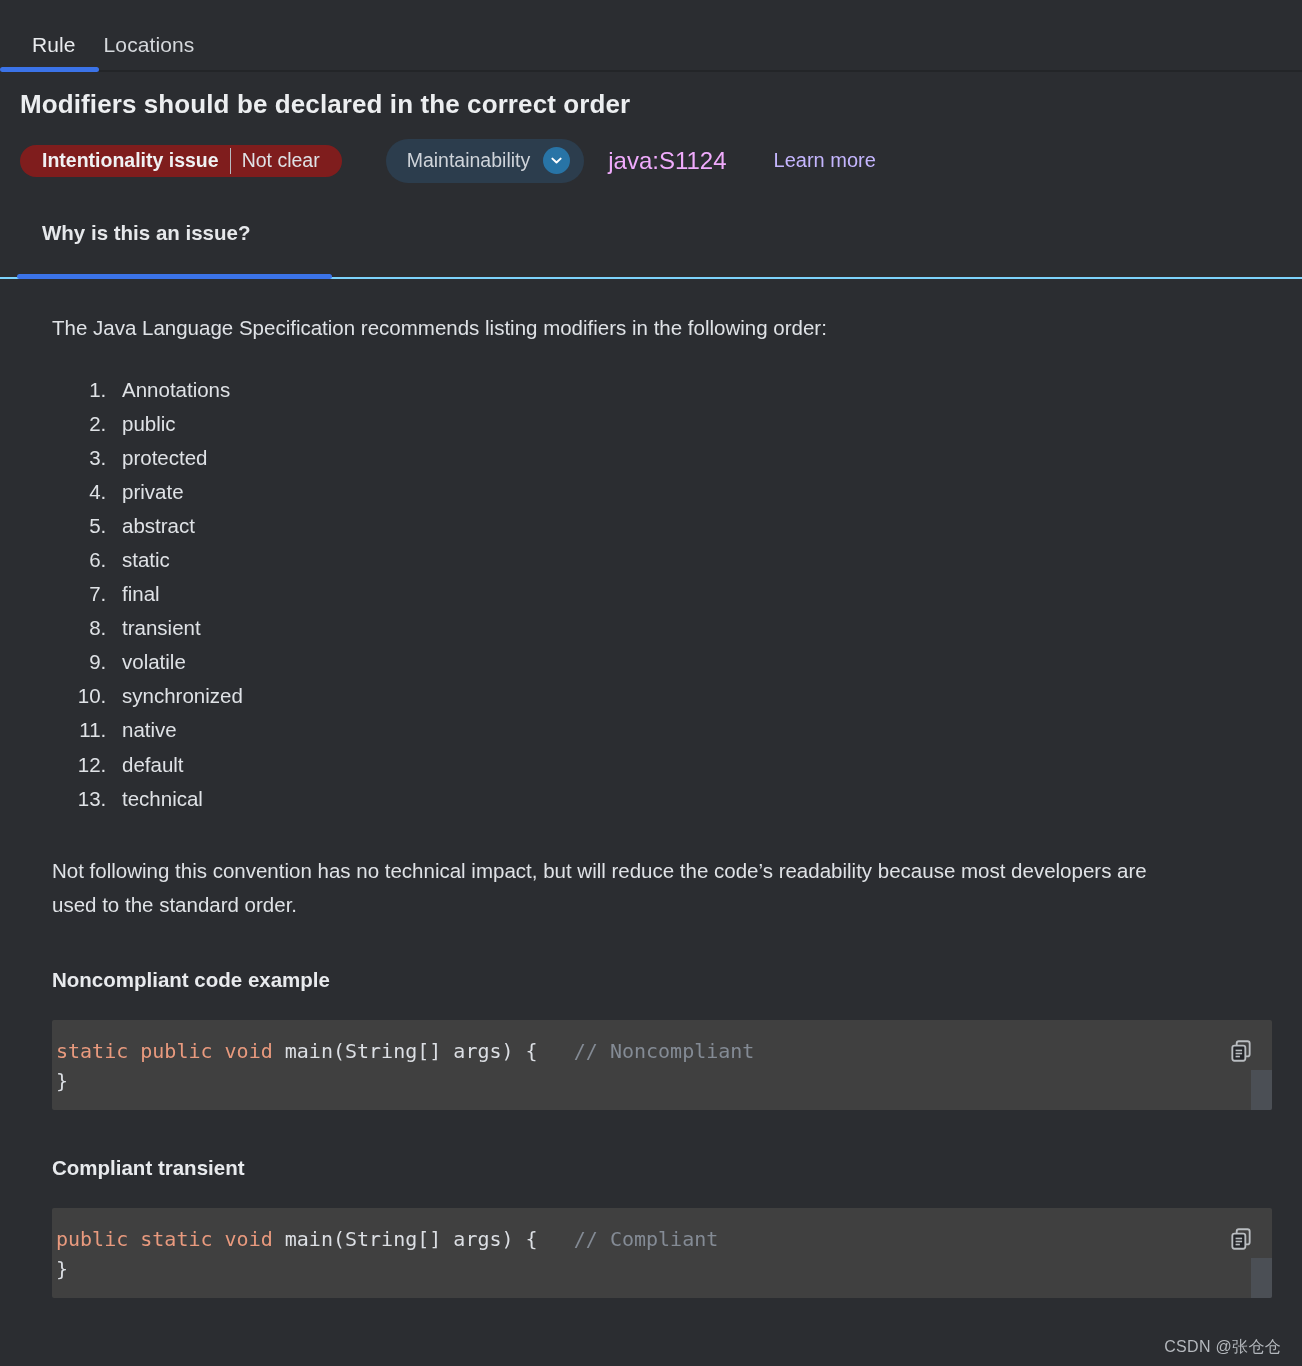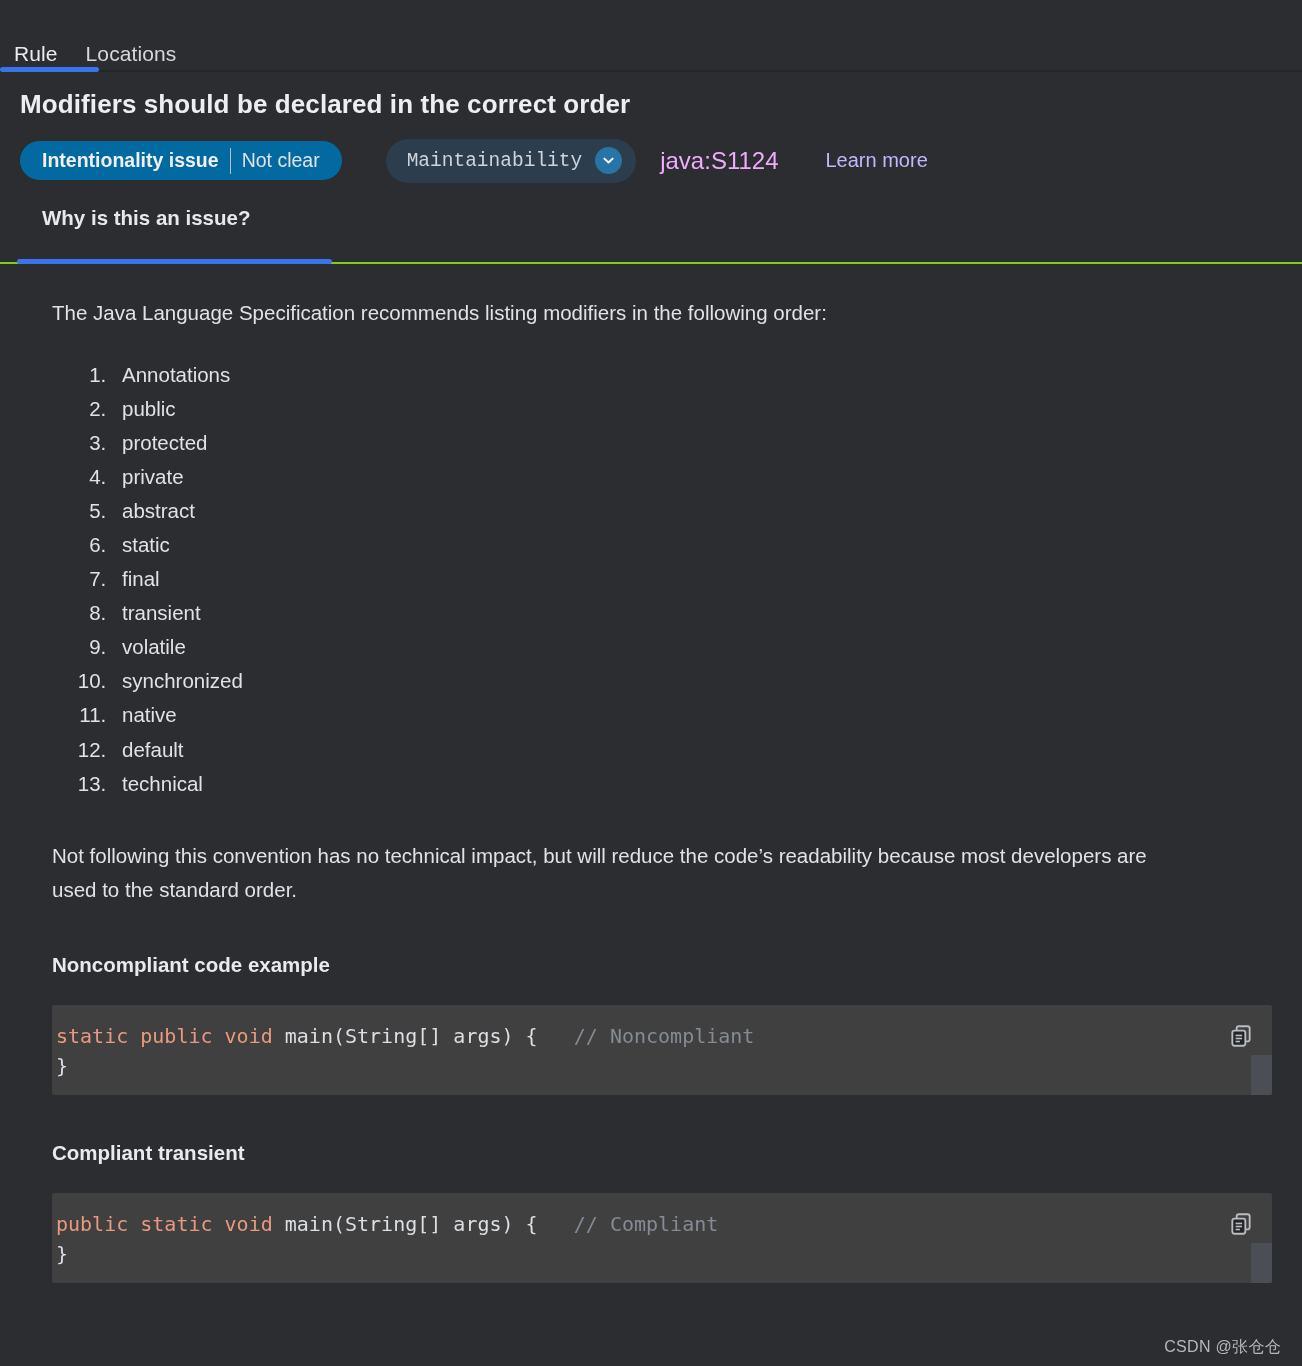--- a/index.html
+++ b/index.html
@@ -18,22 +18,22 @@
     height: 1366px;
     background: #2b2d31;
     color: #e3e5e8;
   }
 
   
   .tabstrip {
     position: relative;
     height: 72px;
     display: flex;
-    align-items: flex-end;
-    padding-left: 0;
+    align-items: center;
+    padding-left: 18px;
     padding-top: 18px;
     border-bottom: 2px solid #232528;
   }
   .tabstrip .tab {
     font-size: 21px;
     line-height: 1;
     color: #d5d8dc;
     padding: 6px 14px 6px 14px;
     cursor: pointer;
     letter-spacing: .1px;
@@ -67,22 +67,22 @@
   .meta-row {
     display: flex;
     align-items: center;
     margin-top: 19px;
     gap: 0;
   }
 
   .chip-impact {
     display: inline-flex;
     align-items: center;
-    height: 39px;
-    background: #0369a1;
+    height: 32px;
+    background: #7f1d1d;
     border-radius: 22px;
     padding: 0 22px;
     font-size: 19.5px;
     color: #e8eaed;
     white-space: nowrap;
   }
   .chip-impact .strong { font-weight: bold; color: #f0f1f3; }
   .chip-impact .bar {
     display: inline-block;
     width: 1px;
@@ -97,21 +97,20 @@
     display: inline-flex;
     align-items: center;
     height: 44px;
     background: #2c3d4d;
     border-radius: 22px;
     padding: 0 14px 0 21px;
     font-size: 19.5px;
     color: #cfd4da;
     margin-left: 44px;
     white-space: nowrap;
-    font-family: Liberation Mono, monospace;
   }
   .chevron-badge {
     width: 27px;
     height: 27px;
     border-radius: 50%;
     background: #2874a6;
     display: inline-flex;
     align-items: center;
     justify-content: center;
     margin-left: 13px;
@@ -129,23 +128,23 @@
     font-size: 20px;
     color: #c4b5fd;
     text-decoration: none;
     cursor: pointer;
     white-space: nowrap;
   }
 
   
   .subtabs {
     position: relative;
-    margin-top: 23px;
+    margin-top: 38px;
     height: 58px;
-    border-bottom: 2px solid #84cc16;
+    border-bottom: 2px solid #7dd3fc;
     padding-left: 42px;
   }
   .subtab {
     font-size: 20.5px;
     font-weight: bold;
     color: #e6e8eb;
     background: none;
     border: none;
     padding: 0;
     cursor: pointer;

